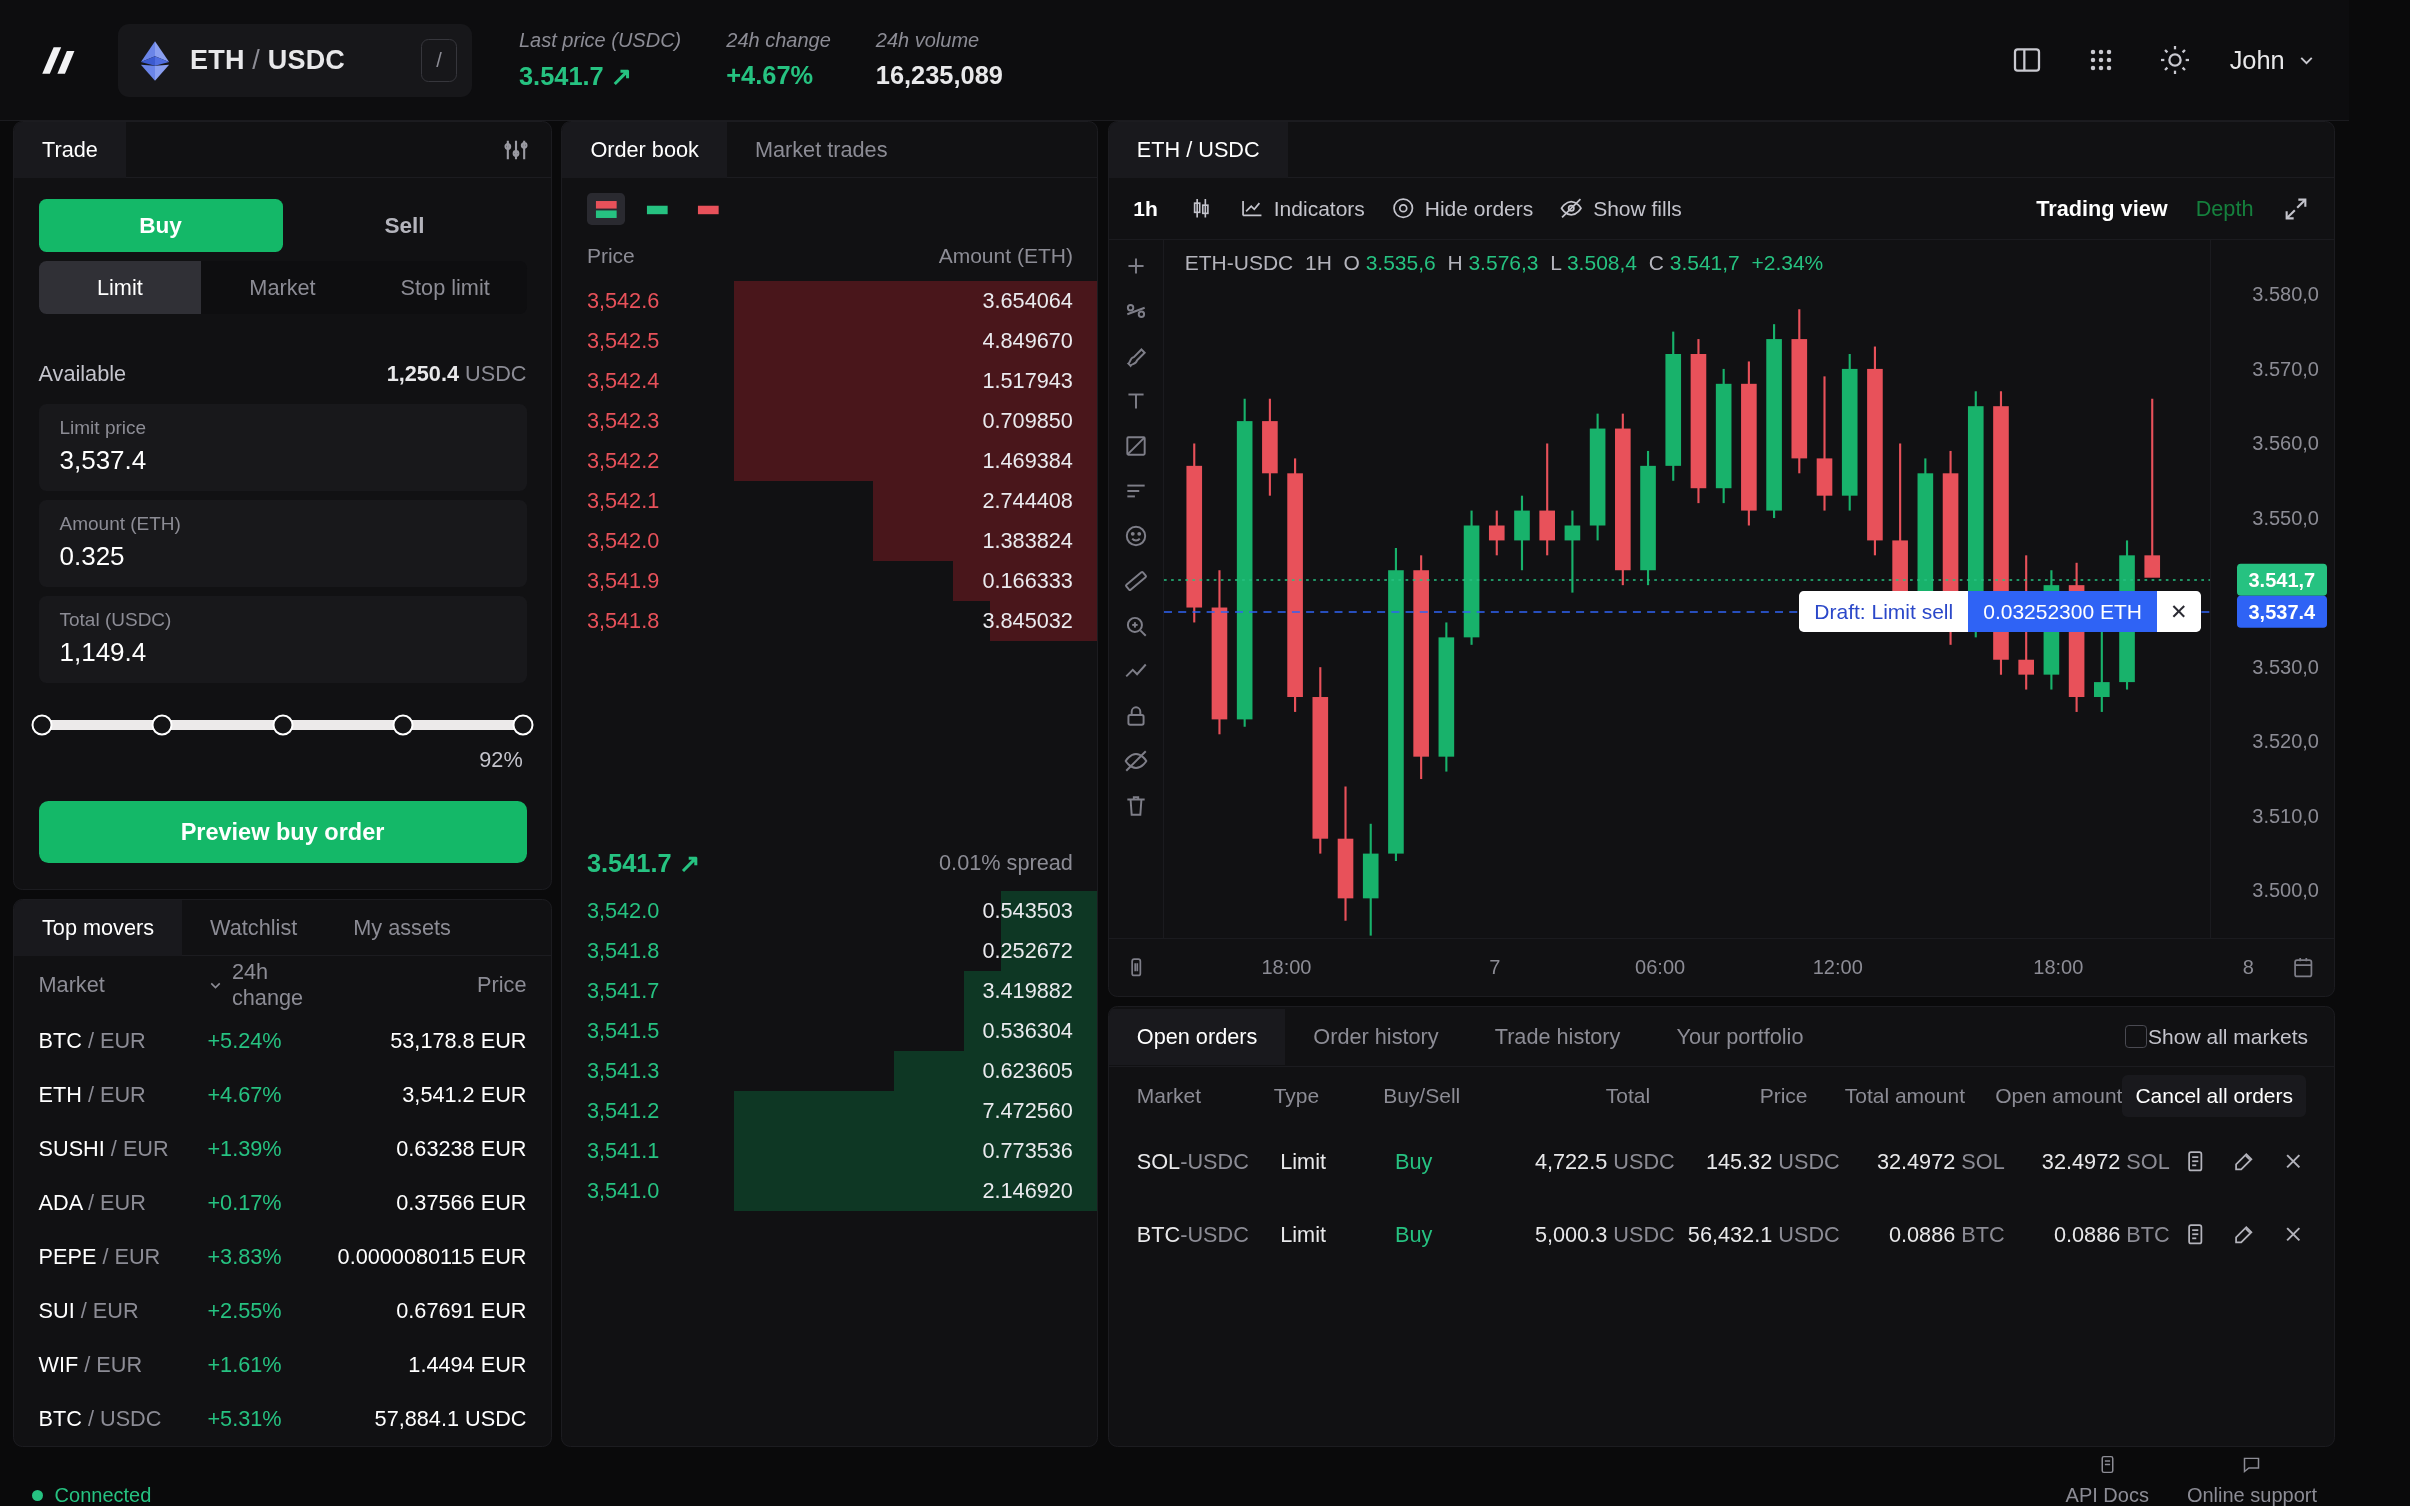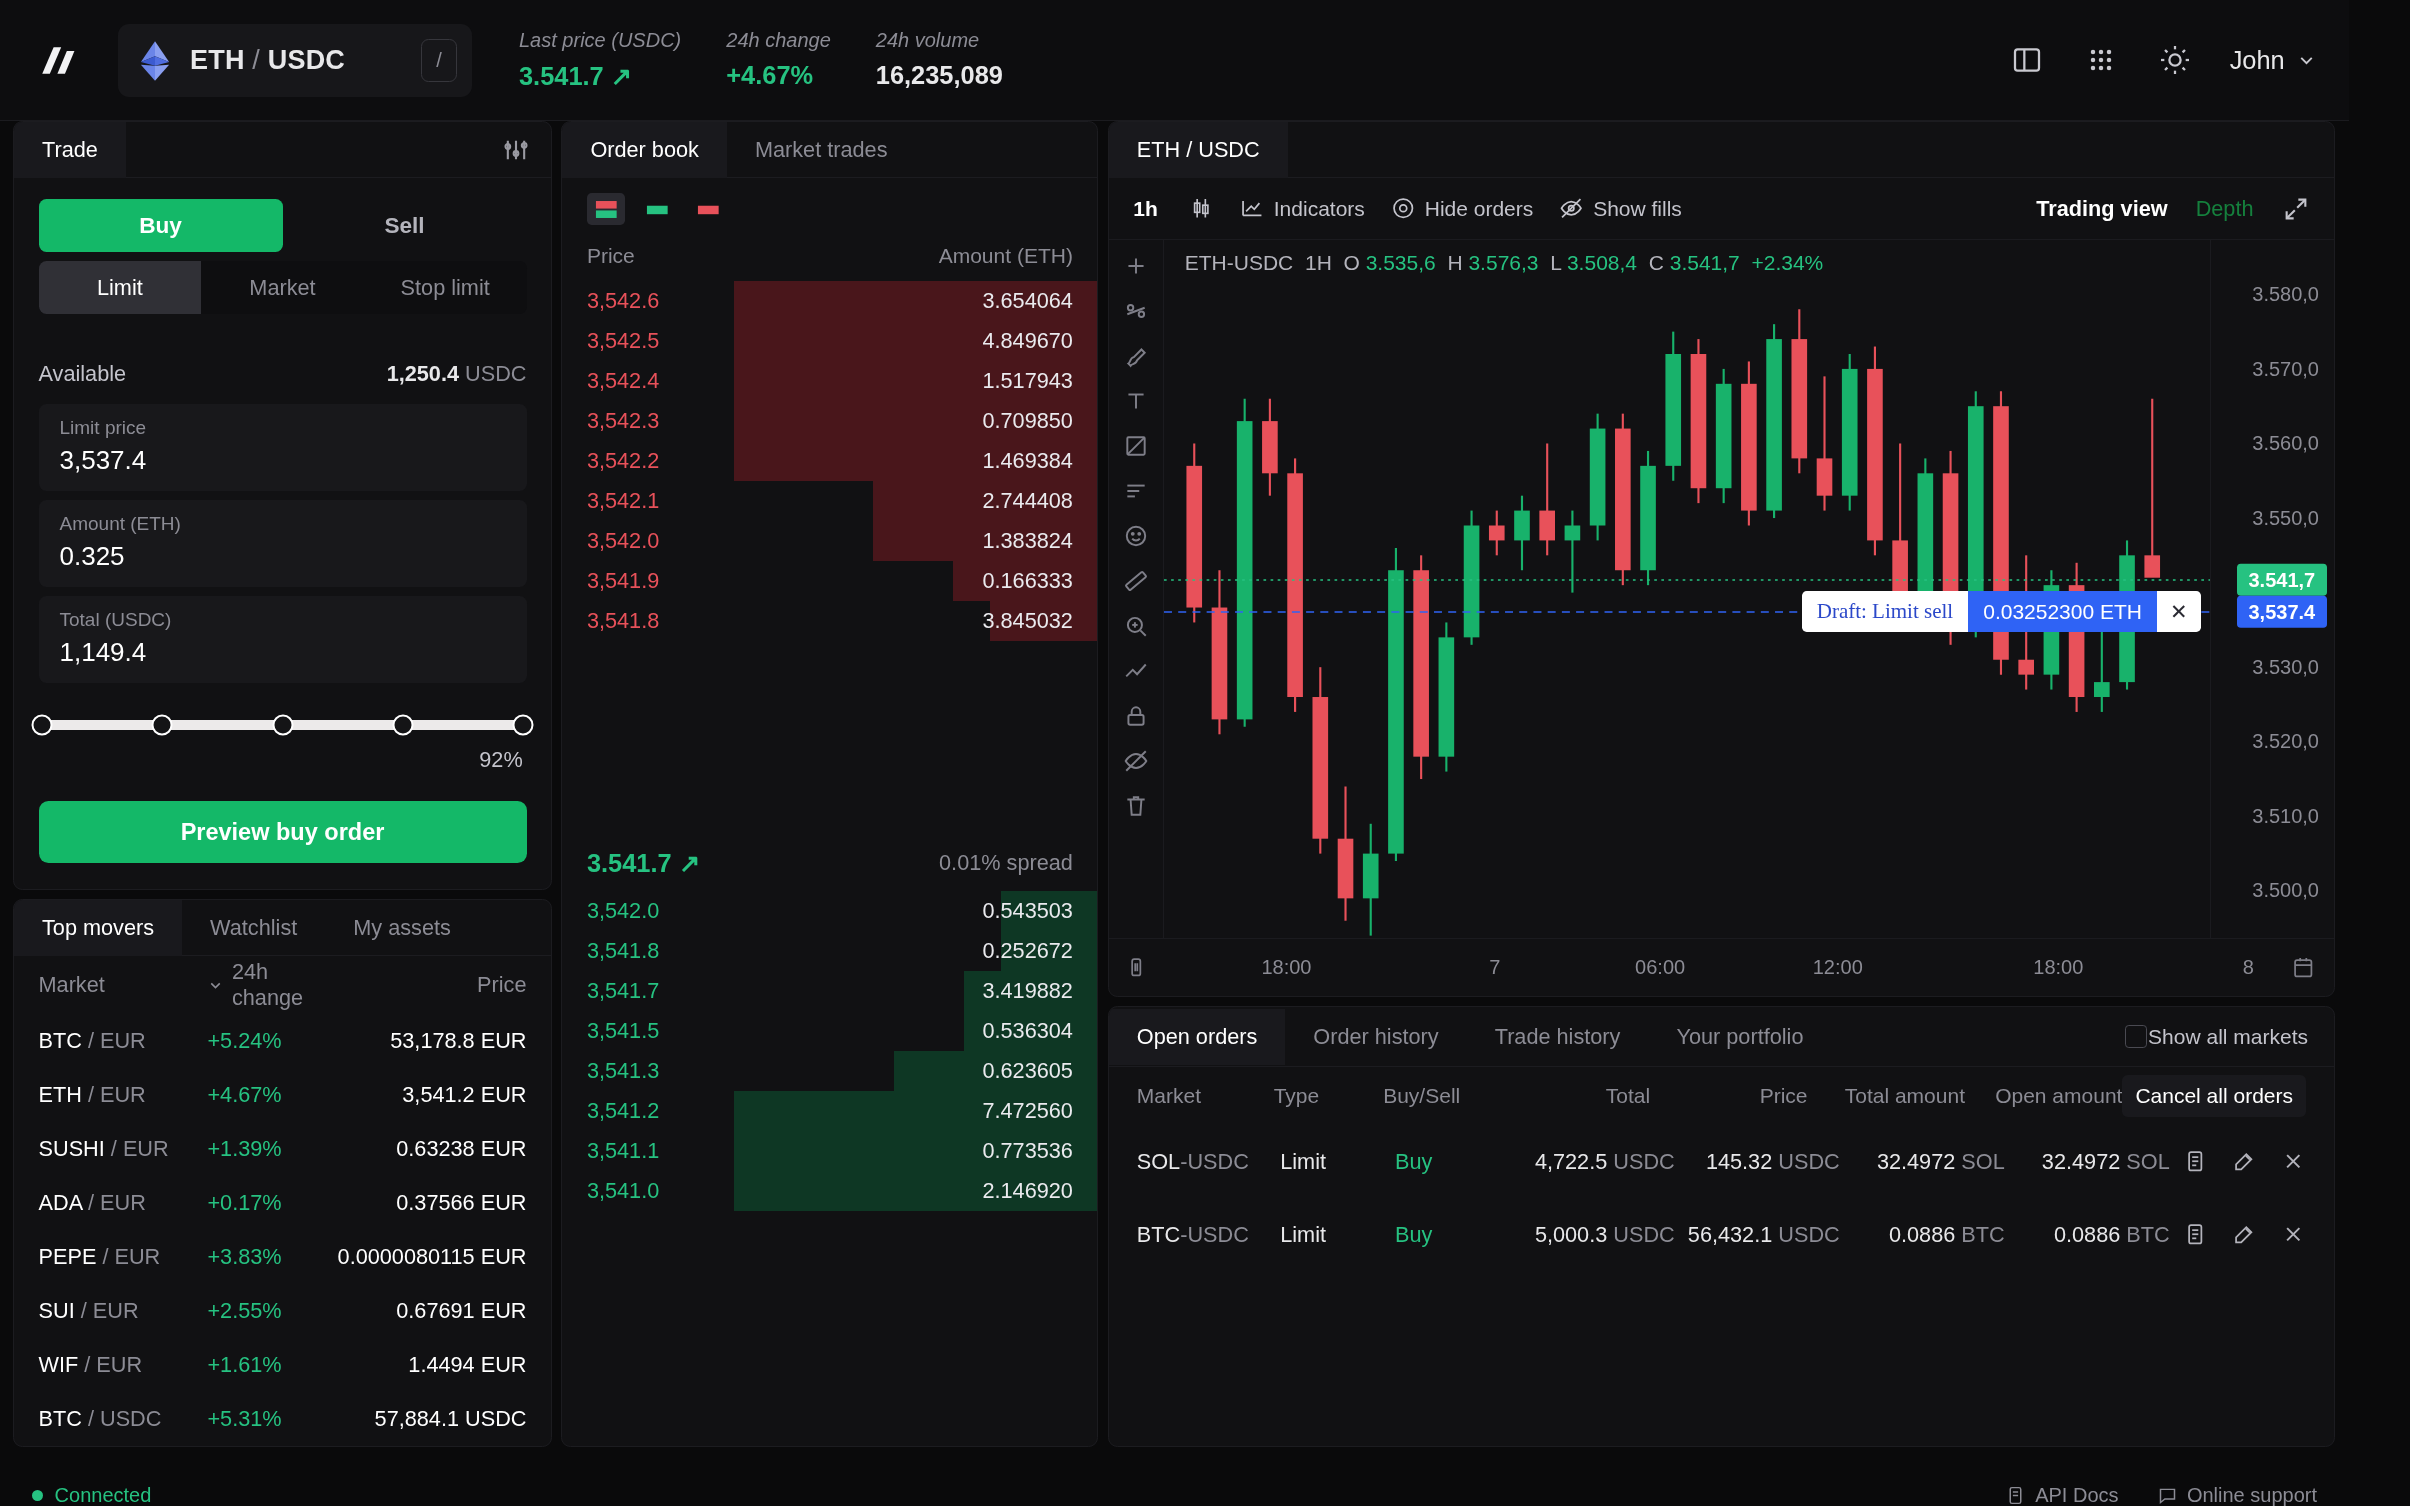--- a/index.html
+++ b/index.html
@@ -146,21 +146,21 @@
   .chart-ohlc .g { color: #26c281; }
   .price-axis { width: 124px; flex: 0 0 124px; position: relative; border-left: 0.9px solid #1b1b1f;}
   .pa-lbl { position: absolute; right: 15px; font-size: 20px; color: #8c8c95; transform: translateY(-50%); white-space: nowrap;}
   .pa-badge { position: absolute; right: 7.5px; transform: translateY(-50%); padding: 4.7px 11.3px; border-radius: 3.8px; font-size: 20px; font-weight: 600; color:#fff; white-space: nowrap;}
   .time-axis { height: 58px; flex: 0 0 58px; display:flex; align-items:center; border-top: 0.9px solid #1b1b1f; position: relative; }
   .ta-lbl { position: absolute; font-size: 20px; color: #8c8c95; transform: translateX(-50%); }
   .draft-chip {
     position: absolute; display:flex; align-items:center; z-index: 8;
     background: #fff; border-radius: 4.7px; overflow: hidden; font-size: 21px; height: 41px;
   }
-  .draft-chip .lbl { color: #2b48c9; padding: 0 15px; font-family: Liberation Serif, serif; }
+  .draft-chip .lbl { color: #2b48c9; padding: 0 15px; }
   .draft-chip .amt { background: #2f63f5; color:#fff; padding: 0 15px; height: 100%; display:flex; align-items:center; }
   .draft-chip .x { color:#2b2b33; padding: 0 13px; cursor:pointer; }
 
   
   .orders-panel { height: 441px; flex: 0 0 441px; margin-top: 9.4px; display:flex; flex-direction: column; }
   .orders-tabbar { display:flex; align-items:center; height: 60px; border-bottom: 0.9px solid #1c1c20; }
   .sam { margin-left: auto; display:flex; align-items:center; gap: 1px; padding-right: 26px; font-size: 21px; color:#c4c4cc; }
   .chkbox { width: 22.6px; height: 22.6px; border: 1.9px solid #4a4a52; border-radius: 3.8px; }
   .ord-grid { display: grid; grid-template-columns: 1.0fr .8fr .8fr 1.15fr 1.15fr 1.15fr 1.15fr 0.95fr; align-items: center; padding: 0 28px; }
   .ord-head { height: 58px; font-size: 21px; color: #8c8c95; }
@@ -170,21 +170,21 @@
   .ord-row > div:nth-child(n+4):nth-child(-n+7) { text-align: right; }
   .ord-row .unit { color: #8c8c95; }
   .ord-actions { display:flex; justify-content:flex-end; gap: 24.5px; color:#b4b4bc; }
   .ord-actions span { cursor: pointer; }
 
   
   .footer { height: 60px; flex: 0 0 60px; display:flex; align-items:flex-end; padding: 0 32px; font-size: 20px; color:#8c8c95; }
   .conn { display:flex; align-items:center; gap: 11.3px; color:#26c281; }
   .dot { width: 11.3px; height: 11.3px; border-radius:50%; background:#26c281; }
   .footer-right { margin-left:auto; display:flex; align-items:center; gap: 38px; }
-  .f-item { display:flex; align-items:center; gap: 9.4px; cursor:pointer; }
+  .f-item { display:flex; align-items:center; gap: 9.4px; cursor:pointer;flex-direction:column; }
   svg { display: block; }
 </style>
 </head>
 <body>
 
 <div class="app">
 
   <div class="header">
     <div class="logo">
       <svg width="53" height="53" viewBox="0 0 56 56">

